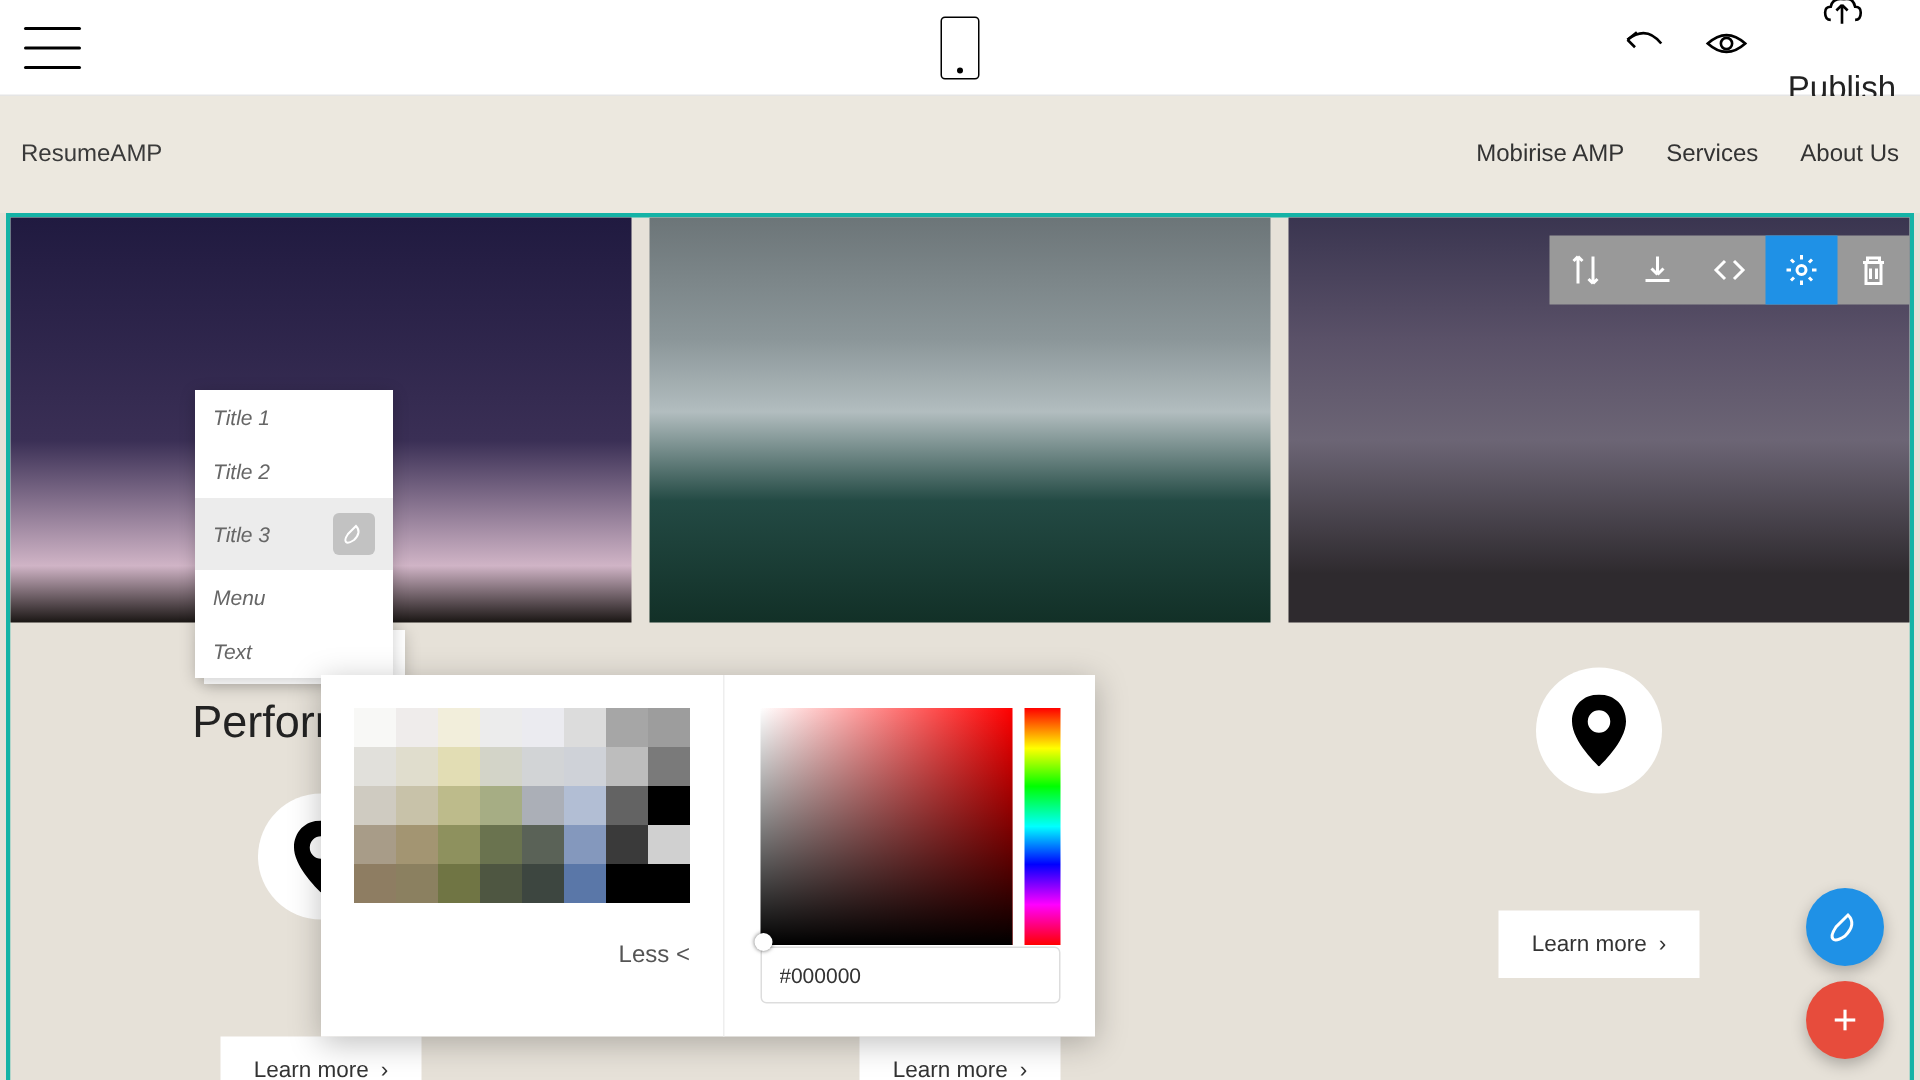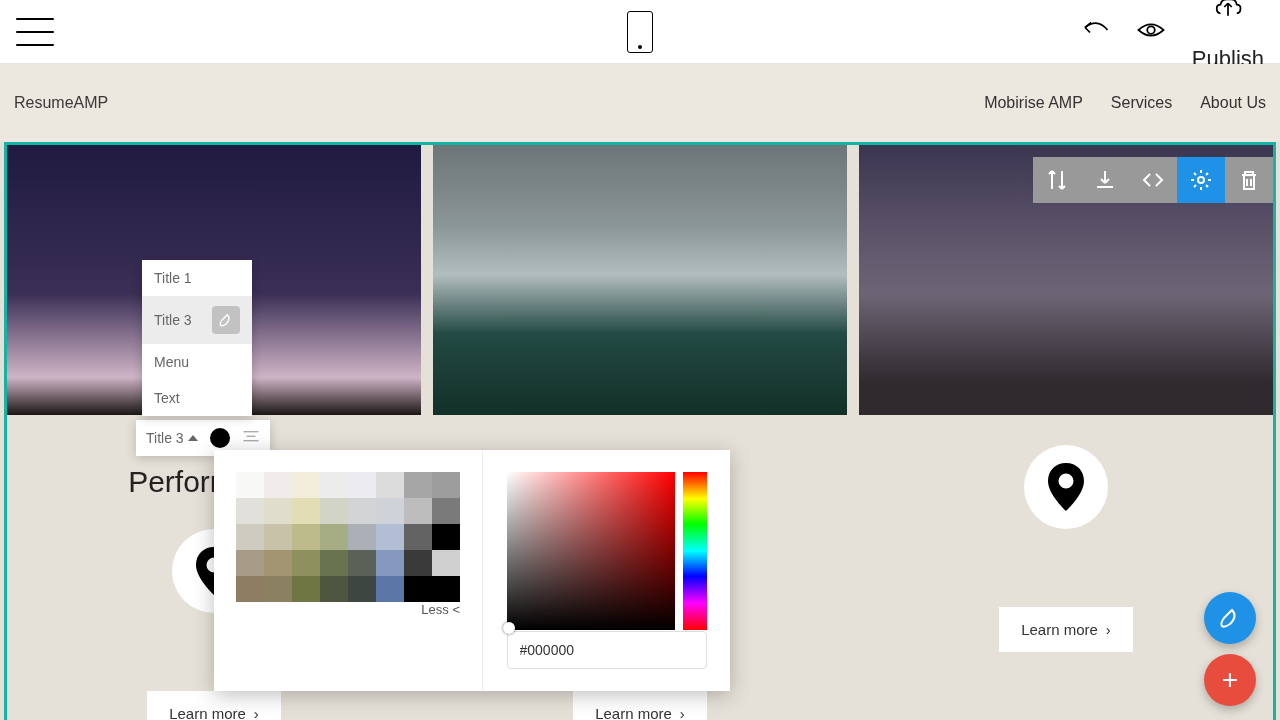--- a/index.html
+++ b/index.html
@@ -41,39 +41,39 @@
   .card-icon-circle svg { width: 40px; height: 48px; fill: #000; }
   .learn-btn { margin-top: 78px; background: #fff; border: none; padding: 14px 20px; font-size: 15px; color: #333; display: flex; align-items: center; gap: 8px; cursor: pointer; width: 134px; justify-content: center; }
 
   
   .fab { position: absolute; right: 24px; width: 52px; height: 52px; border-radius: 50%; display: flex; align-items: center; justify-content: center; box-shadow: 0 4px 10px rgba(0,0,0,.25); cursor: pointer; z-index: 50; }
   .fab-brush { bottom: 76px; background: #1f91e6; }
   .fab-brush svg { width: 24px; height: 24px; stroke: #fff; fill: none; stroke-width: 2; }
   .fab-plus { bottom: 14px; background: #e74c3c; color: #fff; font-size: 28px; font-weight: 300; }
 
   
-  .title-menu { position: absolute; left: 142px; top: 260px; width: 110px; background: #fff; box-shadow: 0 2px 10px rgba(0,0,0,.2); z-index: 40; }
+  .title-menu { position: absolute; left: 130px; top: 260px; width: 132px; background: #fff; box-shadow: 0 2px 10px rgba(0,0,0,.2); z-index: 40; font-style: italic; }
   .title-menu .item { padding: 10px 12px; font-size: 14px; color: #666; cursor: pointer; display: flex; align-items: center; justify-content: space-between; }
   .title-menu .item.selected { background: #ececec; }
   .brush-square { width: 28px; height: 28px; background: #c2c2c2; border-radius: 4px; display: flex; align-items: center; justify-content: center; }
   .brush-square svg { width: 16px; height: 16px; stroke: #fff; fill: none; stroke-width: 2; }
 
   
   .inline-toolbar { position: absolute; left: 136px; top: 420px; height: 36px; background: #fff; box-shadow: 0 2px 10px rgba(0,0,0,.2); z-index: 39; display: flex; align-items: center; padding: 0 10px; gap: 12px; font-size: 14px; color: #666; }
   .title3-selector { display: flex; align-items: center; gap: 4px; cursor: pointer; }
   .title3-selector .caret { width: 0; height: 0; border-left: 5px solid transparent; border-right: 5px solid transparent; border-bottom: 6px solid #666; }
   .color-dot { width: 20px; height: 20px; border-radius: 50%; background: #000; cursor: pointer; }
   .align-icon svg { width: 18px; height: 14px; stroke: #999; stroke-width: 1.5; }
 
   
   .color-panel { position: absolute; left: 214px; top: 450px; width: 516px; background: #fff; box-shadow: 0 4px 20px rgba(0,0,0,.25); z-index: 45; display: flex; }
   .swatch-side { width: 268px; padding: 22px; display: flex; flex-direction: column; }
   .swatches { display: grid; grid-template-columns: repeat(8, 1fr); grid-auto-rows: 26px; gap: 0; }
   .sw { width: 100%; height: 26px; cursor: pointer; }
-  .less-row { text-align: right; font-size: 13px; color: #555; cursor: pointer; }
+  .less-row { margin-top: 26px; text-align: right; font-size: 16px; color: #555; cursor: pointer; }
   .picker-side { flex: 1; border-left: 1px solid #eee; padding: 22px; display: flex; flex-direction: column; gap: 1px; align-items: center; }
   .picker-main { width: 200px; height: 158px; position: relative; display: flex; gap: 8px; }
   .sv-area { width: 168px; height: 158px; position: relative; background: linear-gradient(to top, #000, transparent), linear-gradient(to right, #fff, #f00); cursor: crosshair; }
   .sv-handle { position: absolute; left: -4px; bottom: -4px; width: 12px; height: 12px; border-radius: 50%; background: #fff; box-shadow: 0 0 3px rgba(0,0,0,.6); }
   .hue-bar { width: 24px; height: 158px; background: linear-gradient(to bottom,#f00 0%,#ff0 17%,#0f0 33%,#0ff 50%,#00f 66%,#f0f 83%,#f00 100%); cursor: pointer; }
   .hex-input { width: 200px; height: 38px; border: 1px solid #ddd; border-radius: 4px; padding: 0 12px; font-size: 14px; color: #333; }
 
   
   .canvas::-webkit-scrollbar { width: 14px; }
   .canvas::-webkit-scrollbar-track { background: #f0f0f0; }
@@ -196,20 +196,23 @@
           <span>›</span>
         </button>
       </div>
     </div>
   </div>
 </div>
 
 <div class="title-menu">
   <div class="item">
       <span>Title 1</span>
+    </div>
+  <div class="item">
+      <span>Title 2</span>
     </div>
   <div class="item selected">
     <span>Title 3</span>
     <span class="brush-square">
         <svg viewBox="0 0 24 24">
           <path d="M14 4 Q20 10 12 18 Q6 22 4 20 Q2 18 6 12 Q14 4 14 4 Z"></path>
         </svg>
       </span>
   </div>
   <div class="item">

